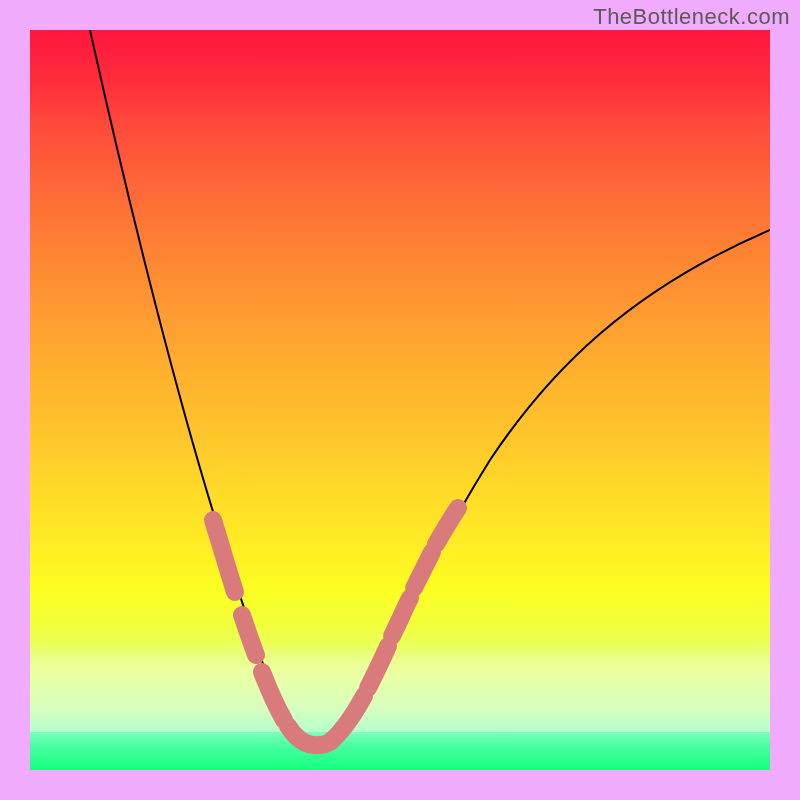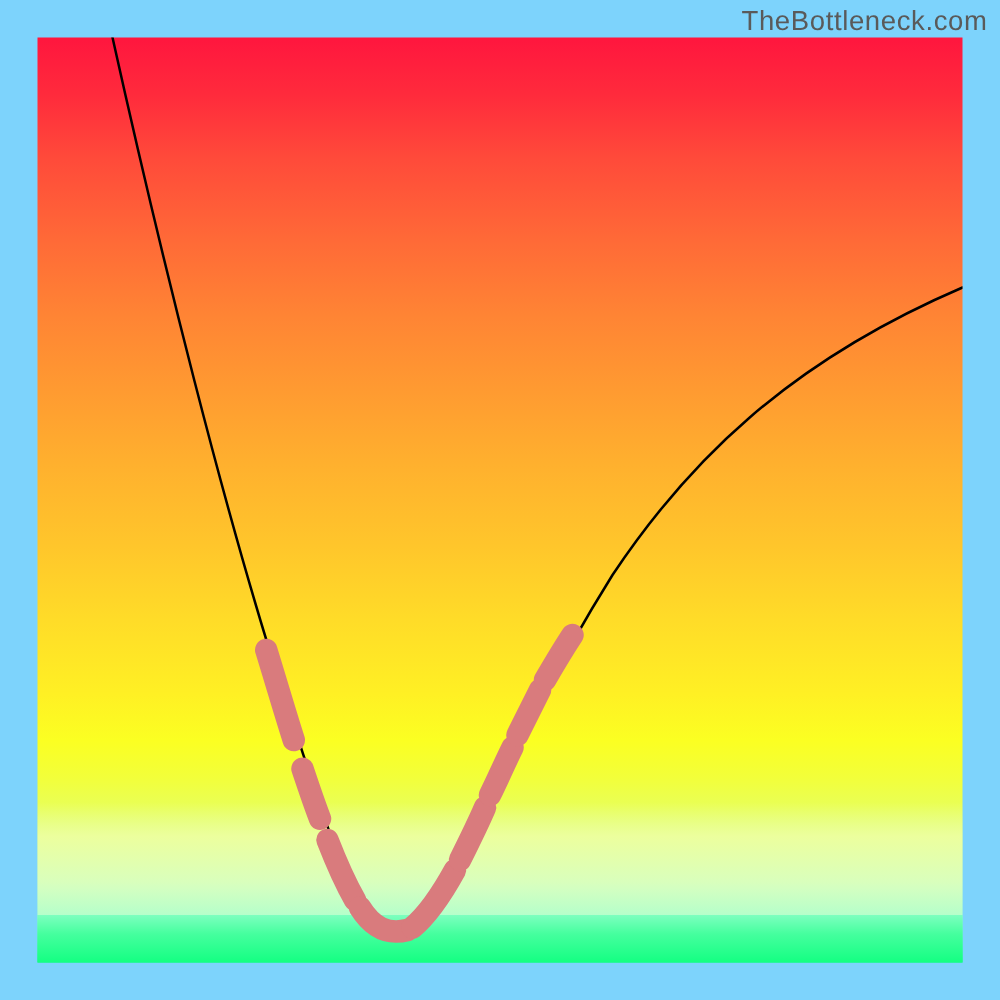--- a/index.html
+++ b/index.html
@@ -10,21 +10,21 @@
     background: #000;
     overflow: hidden;
     font-family: Arial, Helvetica, sans-serif;
   }
   .frame {
     position: absolute;
     left: 0;
     top: 0;
     width: 800px;
     height: 800px;
-    background: #7dd3fc;
+    background: #f0abfc;
   }
   .plot {
     position: absolute;
     left: 30px;
     top: 30px;
     width: 740px;
     height: 740px;
     background: linear-gradient(to bottom,
       #ff163e 0%,
       #ff2a3c 6%,

